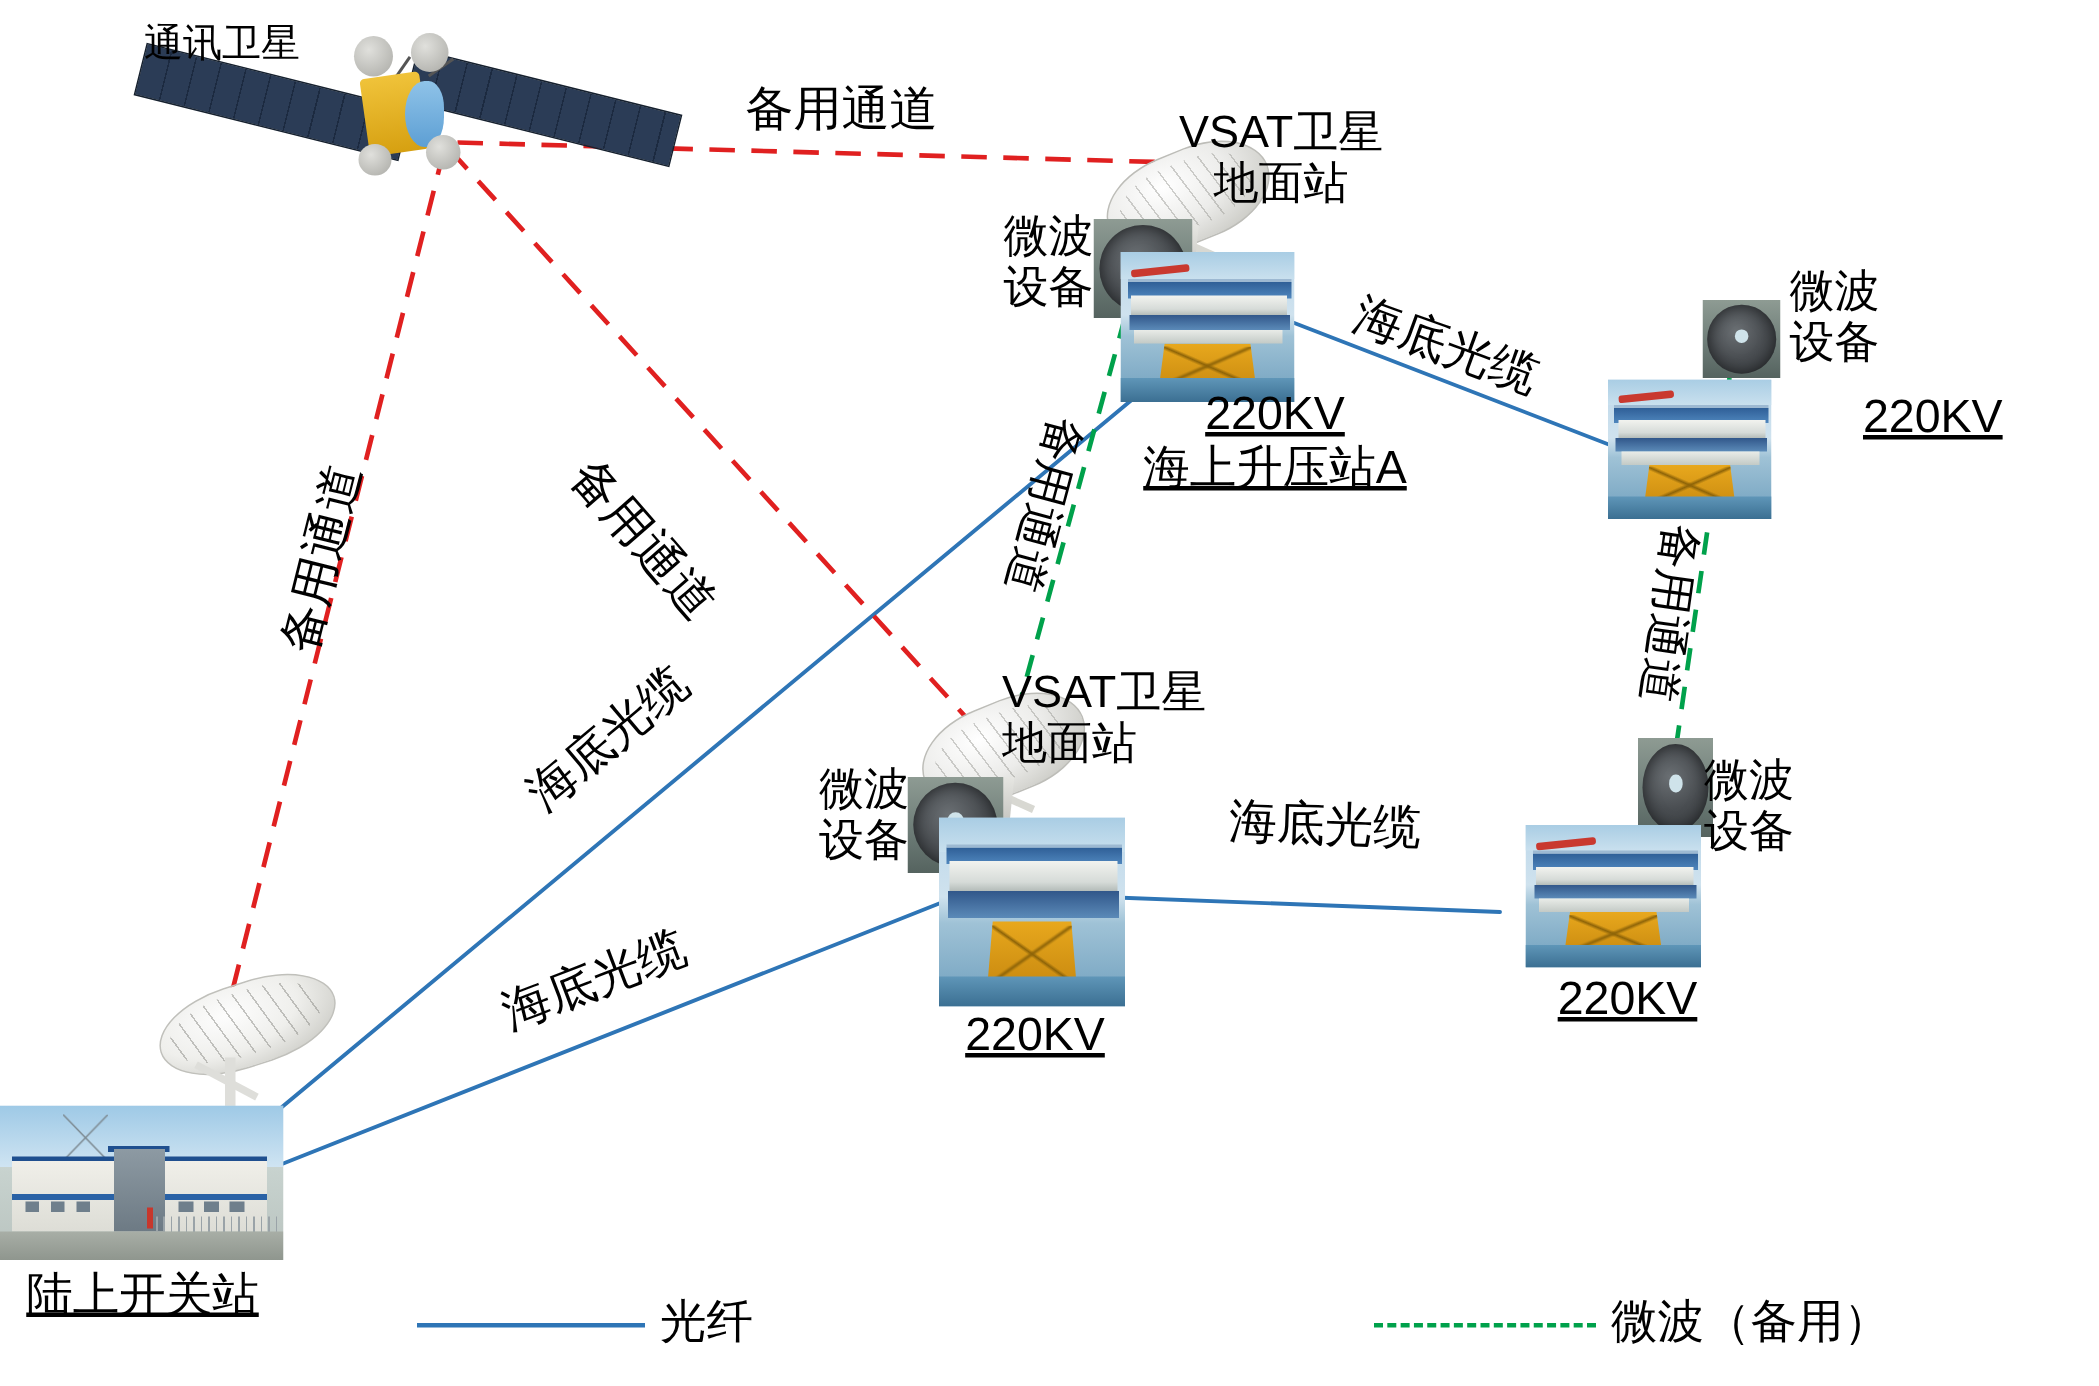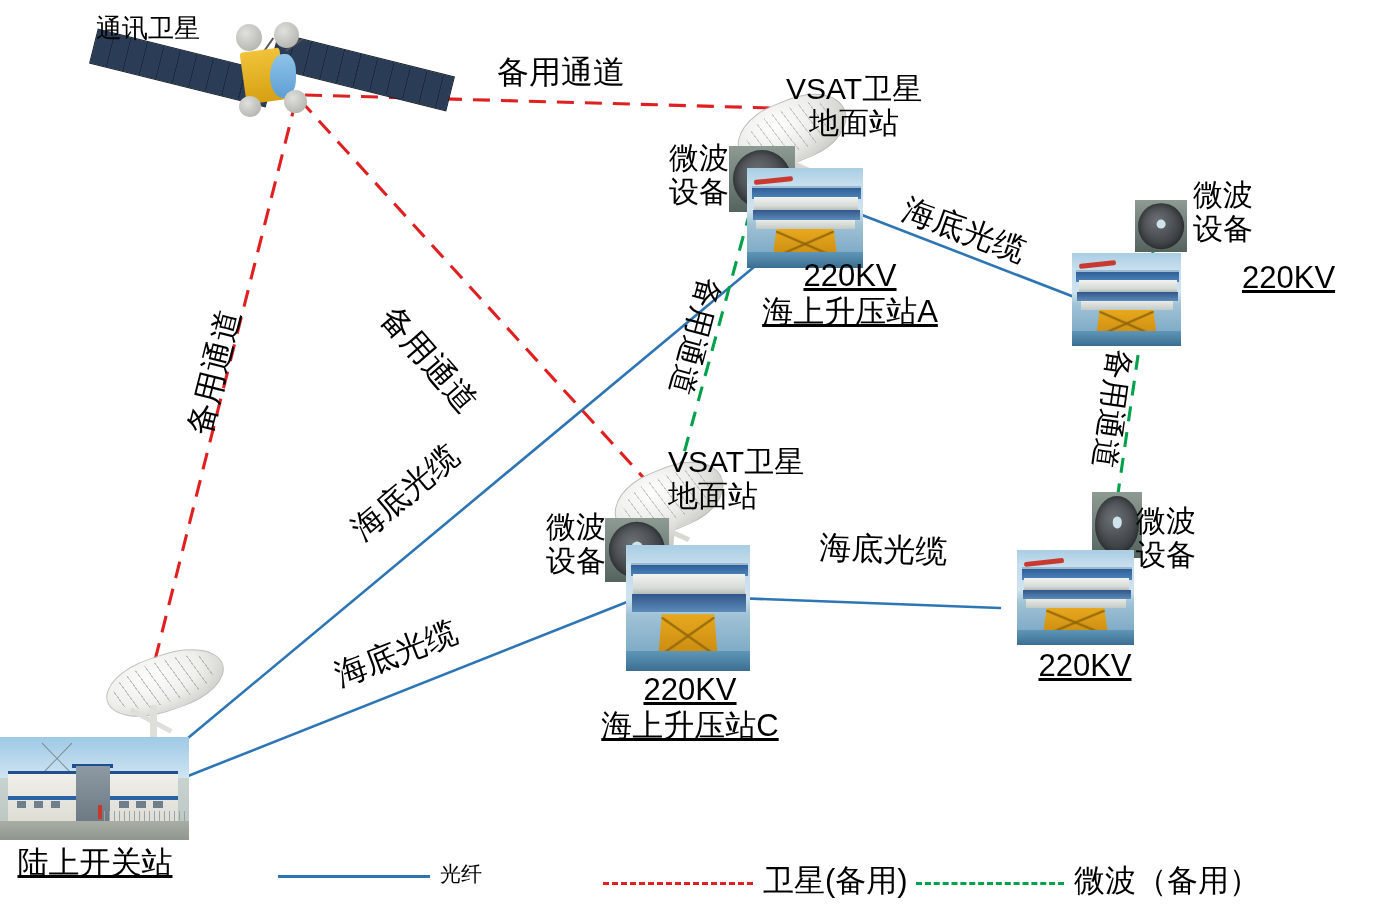--- a/index.html
+++ b/index.html
@@ -284,21 +284,20 @@
       <div class="sky"></div>
       <div class="deckA"></div>
       <div class="deckB"></div>
       <div class="deckC"></div>
       <div class="legs"></div>
       <div class="sea"></div>
     </div>
   </div>
   <div class="cap" style="left:560px;top:672px;width:260px;font-size:31px;">
     <div>220KV</div>
-    <div>海上升压站C</div>
   </div>
 
   <div class="node-img" style="left:1092px;top:492px;width:50px;height:66px;">
     <div class="mw">
         <div class="disc"></div>
       <div class="hub"></div>
       </div>
   </div>
   <div class="lbl" style="left:1136px;top:504px;font-size:30px;">
     <div>微波</div>
@@ -335,26 +334,22 @@
 
   <div class="lbl" style="left:330px;top:660px;font-size:32px;transform:rotate(-21deg);transform-origin:0 0;">海底光缆</div>
 
   <div class="lbl" style="left:910px;top:192px;font-size:32px;transform:rotate(20deg);transform-origin:0 0;">海底光缆</div>
 
   <div class="lbl" style="left:820px;top:530px;font-size:32px;transform:rotate(2deg);transform-origin:0 0;">海底光缆</div>
 
 
   <div style="position:absolute;left:278px;top:862px;display:flex;align-items:center;gap:10px;">
     <span style="display:inline-block;width:152px;height:0;border-top:3px solid #2E75B6;"></span>
-    <span style="font-size:21px;position:relative;top:-2px;">光纤</span>
-  </div>
-
-  <div style="position:absolute;left:603px;top:862px;display:flex;align-items:center;gap:10px;">
-    <span style="display:inline-block;width:150px;height:0;border-top:3.5px dashed #E02020;"></span>
-    <span style="font-size:31px;position:relative;top:-2px;">卫星(备用)</span>
-  </div>
+    <span style="font-size:31px;position:relative;top:-2px;">光纤</span>
+  </div>
+
 
   <div style="position:absolute;left:916px;top:862px;display:flex;align-items:center;gap:10px;">
     <span style="display:inline-block;width:148px;height:0;border-top:3.5px dashed #00A14B;"></span>
     <span style="font-size:31px;position:relative;top:-2px;">微波（备用）</span>
   </div>
 
 </div>
 
 </body></html>

